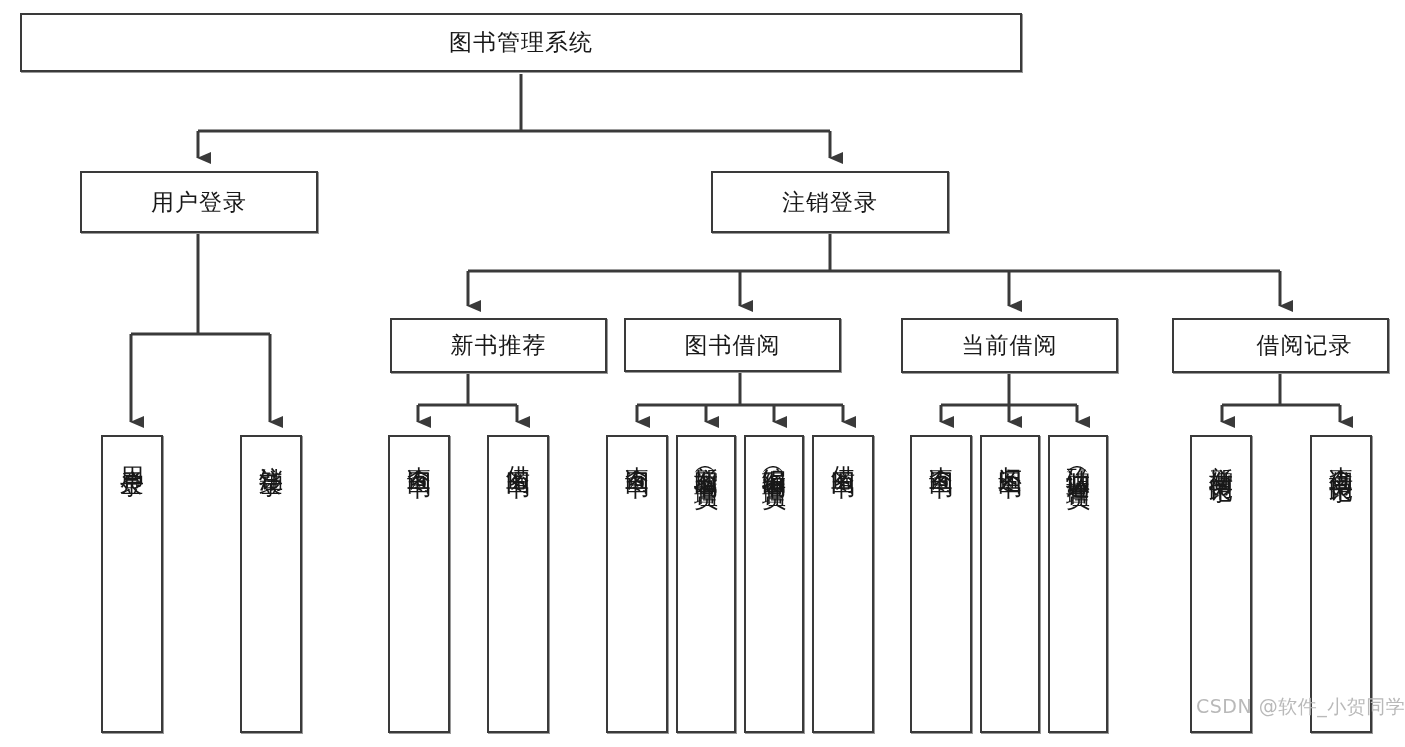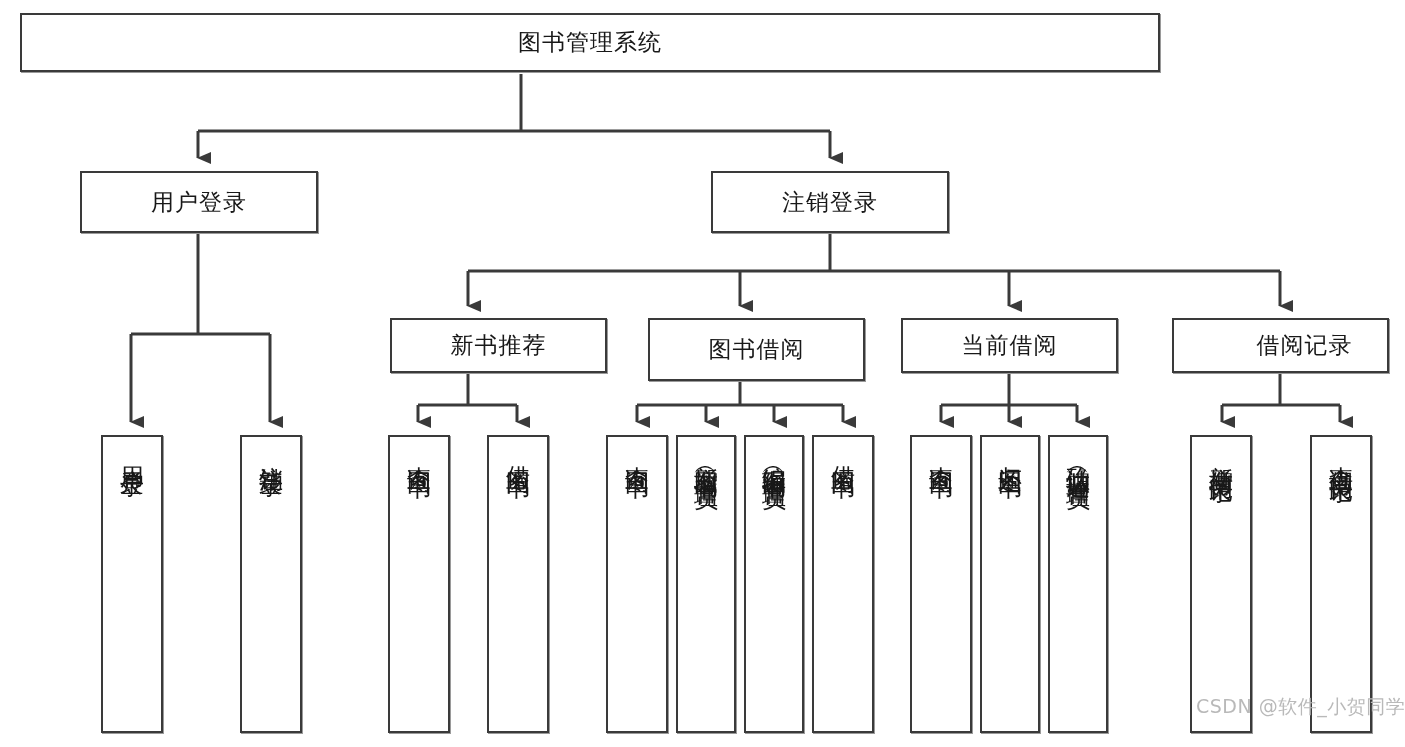--- a/index.html
+++ b/index.html
@@ -115,35 +115,35 @@
       <path d="M 1009 405 L 1009 422" marker-end="url(#arrow)"></path>
       <path d="M 1077 405 L 1077 422" marker-end="url(#arrow)"></path>
 
       <path d="M 1280 373 L 1280 405"></path>
       <path d="M 1222 405 L 1340 405"></path>
       <path d="M 1222 405 L 1222 422" marker-end="url(#arrow)"></path>
       <path d="M 1340 405 L 1340 422" marker-end="url(#arrow)"></path>
     </g>
   </svg>
 
-  <div class="node" style="left:20px; top:13px; width:1140px; height:59px;">
+  <div class="node" style="left:20px; top:13px; width:1002px; height:59px;">
     <span class="label">图书管理系统</span>
   </div>
 
   <div class="node" style="left:80px; top:171px; width:238px; height:62px;">
     <span class="label">用户登录</span>
   </div>
   <div class="node" style="left:711px; top:171px; width:238px; height:62px;">
     <span class="label">注销登录</span>
   </div>
 
   <div class="node" style="left:360px; top:318px; width:217px; height:55px;margin-left:30px;">
     <span class="label">新书推荐</span>
   </div>
-  <div class="node" style="left:648px; top:318px; width:217px; height:63px;">
+  <div class="node" style="left:624px; top:318px; width:217px; height:54px;">
     <span class="label">图书借阅</span>
   </div>
   <div class="node" style="left:901px; top:318px; width:217px; height:55px;">
     <span class="label">当前借阅</span>
   </div>
   <div class="node" style="left:1172px; top:318px; width:217px; height:55px;padding-left:48px;">
     <span class="label">借阅记录</span>
   </div>
 
   <div class="node vertical" style="left:101px; top:435px; width:62px; height:298px;">

